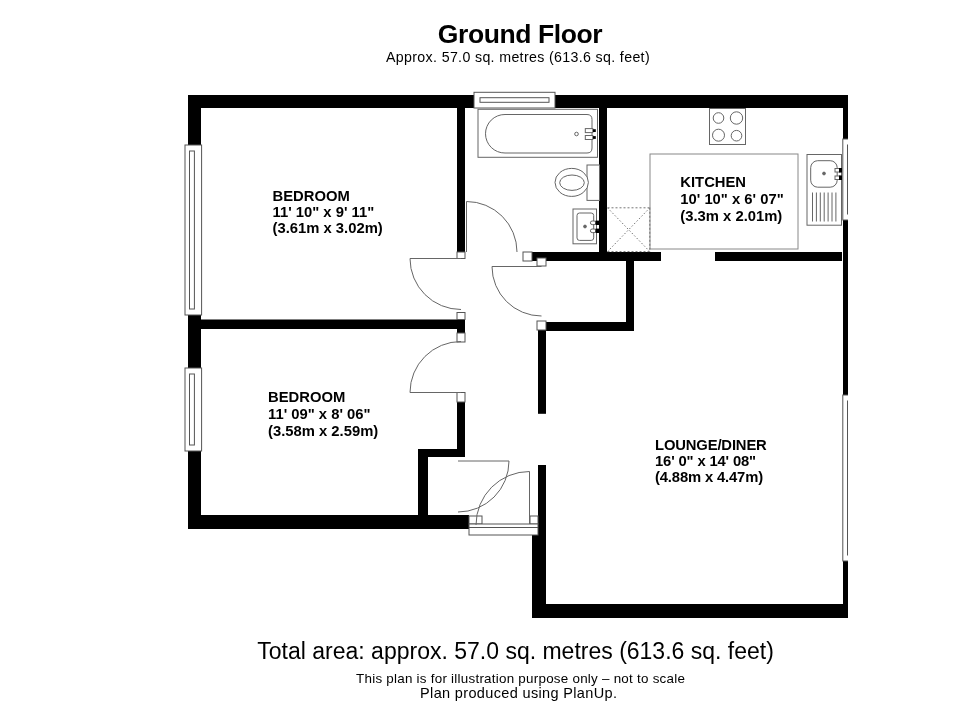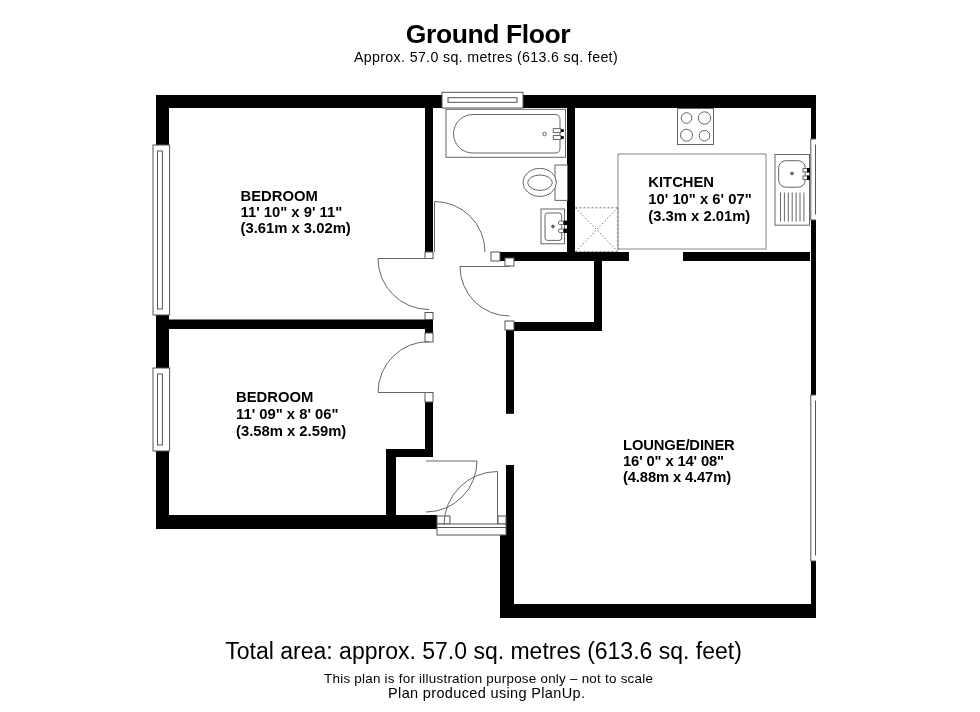--- a/index.html
+++ b/index.html
@@ -1,16 +1,16 @@
 <!DOCTYPE html>
 <html><head>
 <meta charset="utf-8">
 <style>
   html,body{margin:0;padding:0;background:#ffffff;}
-  .page{position:relative;width:816px;height:712px;background:#fff;overflow:hidden;transform:translateZ(0);}
+  .page{position:relative;width:816px;height:712px;background:#fff;overflow:hidden;transform:translateZ(0);margin-left:32px;}
   svg{will-change:transform;} svg text{font-family:"Liberation Sans", sans-serif;fill:#000;}
 </style>
 </head>
 <body>
 <div class="page">
 <svg width="980" height="712" viewBox="0 0 980 712">
   <rect x="0" y="0" width="980" height="712" fill="#ffffff"></rect>
 
   <rect x="169" y="108" width="256" height="211" fill="#ffffff"></rect>
 

